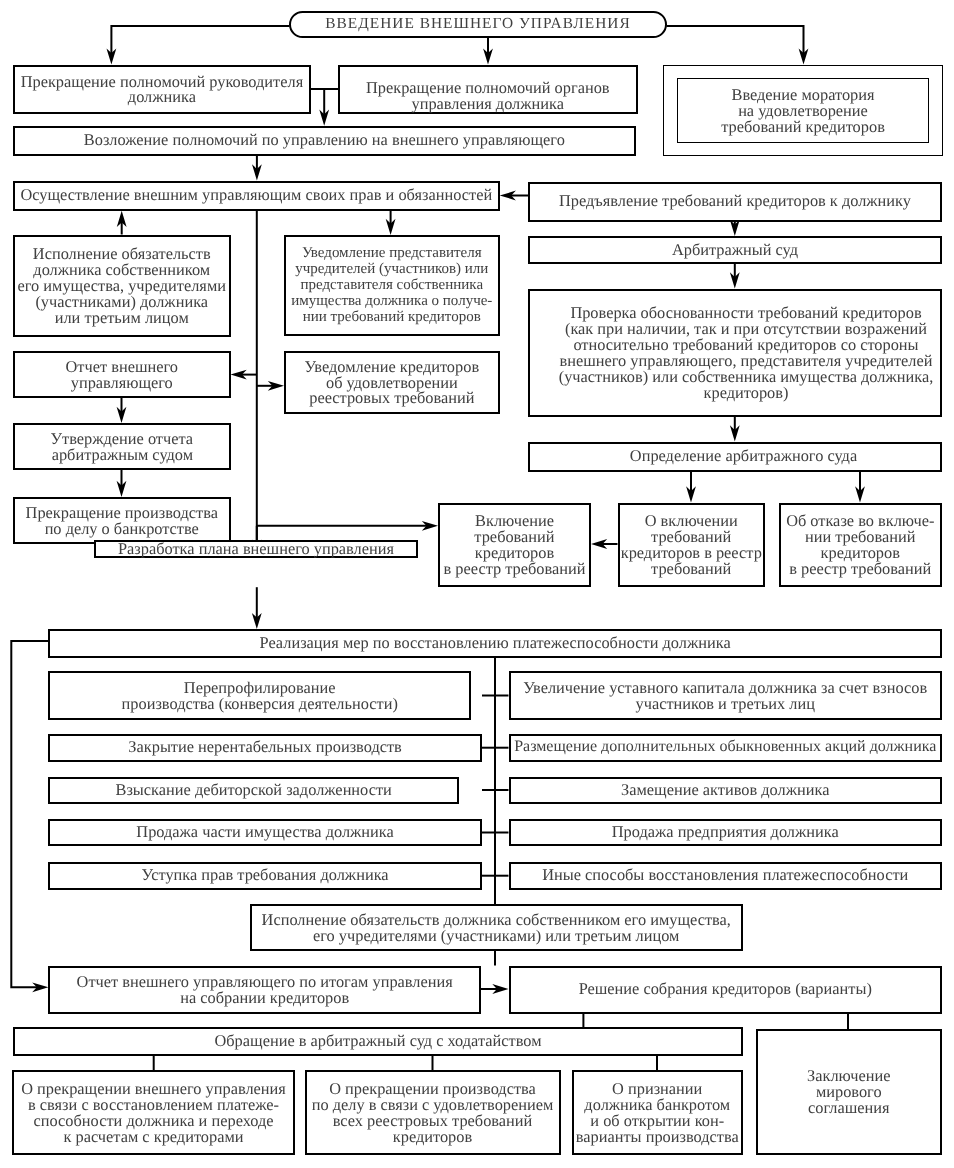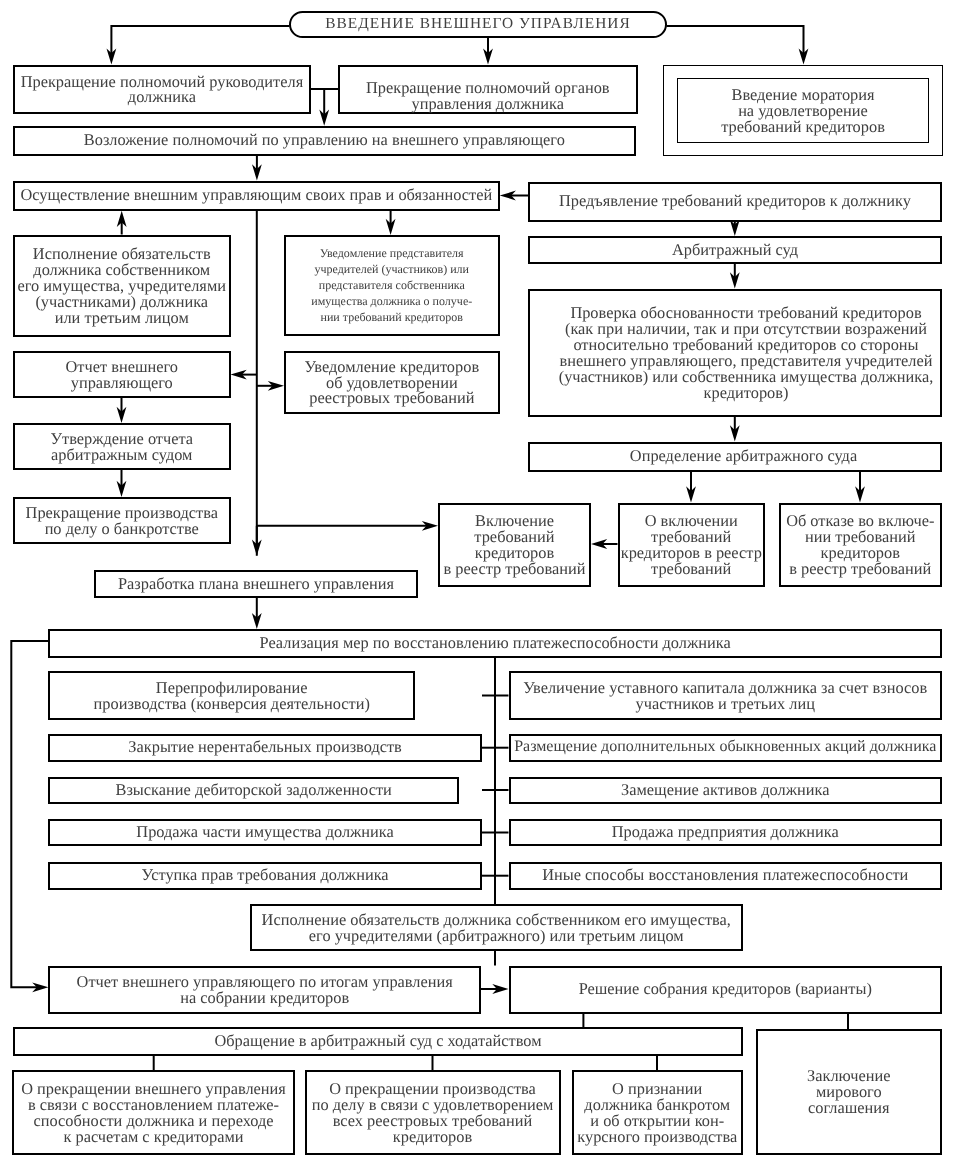--- a/index.html
+++ b/index.html
@@ -218,36 +218,36 @@
         <div class="lines">Определение арбитражного суда</div>
       </div>
     <div class="node" style="left:13px;top:234.5px;width:217.5px;height:102px;">
         <div class="lines multi">Исполнение обязательств
 должника собственником
 его имущества, учредителями
 (участниками) должника
 или третьим лицом</div>
       </div>
     <div class="node" style="left:284px;top:235px;width:215.5px;height:101px;">
-        <div class="lines multi" style="font-size:12px;">Уведомление представителя
+        <div class="lines multi" style="font-size:15px;">Уведомление представителя
 учредителей (участников) или
 представителя собственника
 имущества должника о получе-
 нии требований кредиторов</div>
       </div>
     <div class="node" style="left:13px;top:351px;width:217.5px;height:46.5px;">
         <div class="lines multi">Отчет внешнего
 управляющего</div>
       </div>
     <div class="node" style="left:284px;top:350.6px;width:215.7px;height:63.2px;">
         <div class="lines multi">Уведомление кредиторов
 об удовлетворении
 реестровых требований</div>
       </div>
-    <div class="node" style="left:13px;top:423px;width:217.5px;height:47px;">
+    <div class="node" style="left:13px;top:423px;width:217.5px;height:47px;text-align:right;">
         <div class="lines multi">Утверждение отчета
 арбитражным судом</div>
       </div>
     <div class="node" style="left:13px;top:497px;width:217.5px;height:46.5px;">
         <div class="lines multi">Прекращение производства
 по делу о банкротстве</div>
       </div>
     <div class="node" style="left:438px;top:502.5px;width:153px;height:84.5px;">
         <div class="lines multi">Включение
 требований
@@ -259,27 +259,27 @@
 требований
 кредиторов в реестр
 требований</div>
       </div>
     <div class="node" style="left:778.5px;top:502.5px;width:163.5px;height:84.5px;">
         <div class="lines multi">Об отказе во включе-
 нии требований
 кредиторов
 в реестр требований</div>
       </div>
-    <div class="node" style="left:94px;top:570px;width:324px;height:28px;text-align:center;">
+    <div class="node" style="left:94px;top:540px;width:324px;height:18px;text-align:center;">
         <div class="lines">Разработка плана внешнего управления</div>
       </div>
     <div class="node" style="left:48.2px;top:628.5px;width:893.8px;height:29px;">
         <div class="lines">Реализация мер по восстановлению платежеспособности должника</div>
       </div>
-    <div class="node" style="left:48.2px;top:671px;width:367px;height:49px;">
+    <div class="node" style="left:48.2px;top:671px;width:423px;height:49px;">
         <div class="lines multi">Перепрофилирование
 производства (конверсия деятельности)</div>
       </div>
     <div class="node" style="left:48.2px;top:734px;width:433.8px;height:27.5px;">
         <div class="lines">Закрытие нерентабельных производств</div>
       </div>
     <div class="node" style="left:48.2px;top:776.5px;width:411px;height:27px;">
         <div class="lines">Взыскание дебиторской задолженности</div>
       </div>
     <div class="node" style="left:48.2px;top:819px;width:433.8px;height:27px;">
@@ -299,21 +299,21 @@
         <div class="lines">Замещение активов должника</div>
       </div>
     <div class="node" style="left:508.5px;top:819px;width:433.5px;height:27px;">
         <div class="lines">Продажа предприятия должника</div>
       </div>
     <div class="node" style="left:508.5px;top:862px;width:433.5px;height:27.5px;">
         <div class="lines">Иные способы восстановления платежеспособности</div>
       </div>
     <div class="node" style="left:250px;top:904px;width:492.5px;height:47px;">
         <div class="lines multi">Исполнение обязательств должника собственником его имущества,
-его учредителями (арбитражного) или третьим лицом</div>
+его учредителями (участниками) или третьим лицом</div>
       </div>
     <div class="node" style="left:48.4px;top:965.5px;width:432.6px;height:48px;">
         <div class="lines multi">Отчет внешнего управляющего по итогам управления
 на собрании кредиторов</div>
       </div>
     <div class="node" style="left:508.5px;top:965.5px;width:433.5px;height:48px;">
         <div class="lines">Решение собрания кредиторов (варианты)</div>
       </div>
     <div class="node" style="left:13px;top:1027px;width:730px;height:28.5px;">
         <div class="lines">Обращение в арбитражный суд с ходатайством</div>
@@ -327,21 +327,21 @@
     <div class="node" style="left:304.5px;top:1070px;width:256px;height:85px;">
         <div class="lines multi">О прекращении производства
 по делу в связи с удовлетворением
 всех реестровых требований
 кредиторов</div>
       </div>
     <div class="node" style="left:571.5px;top:1070px;width:171.5px;height:85px;">
         <div class="lines multi">О признании
 должника банкротом
 и об открытии кон-
-курсного производства</div>
+варианты производства</div>
       </div>
     <div class="node" style="left:755.5px;top:1029px;width:186.5px;height:126px;">
         <div class="lines multi">Заключение
 мирового
 соглашения</div>
       </div>
   </div>
 </div>
 
 </body></html>

